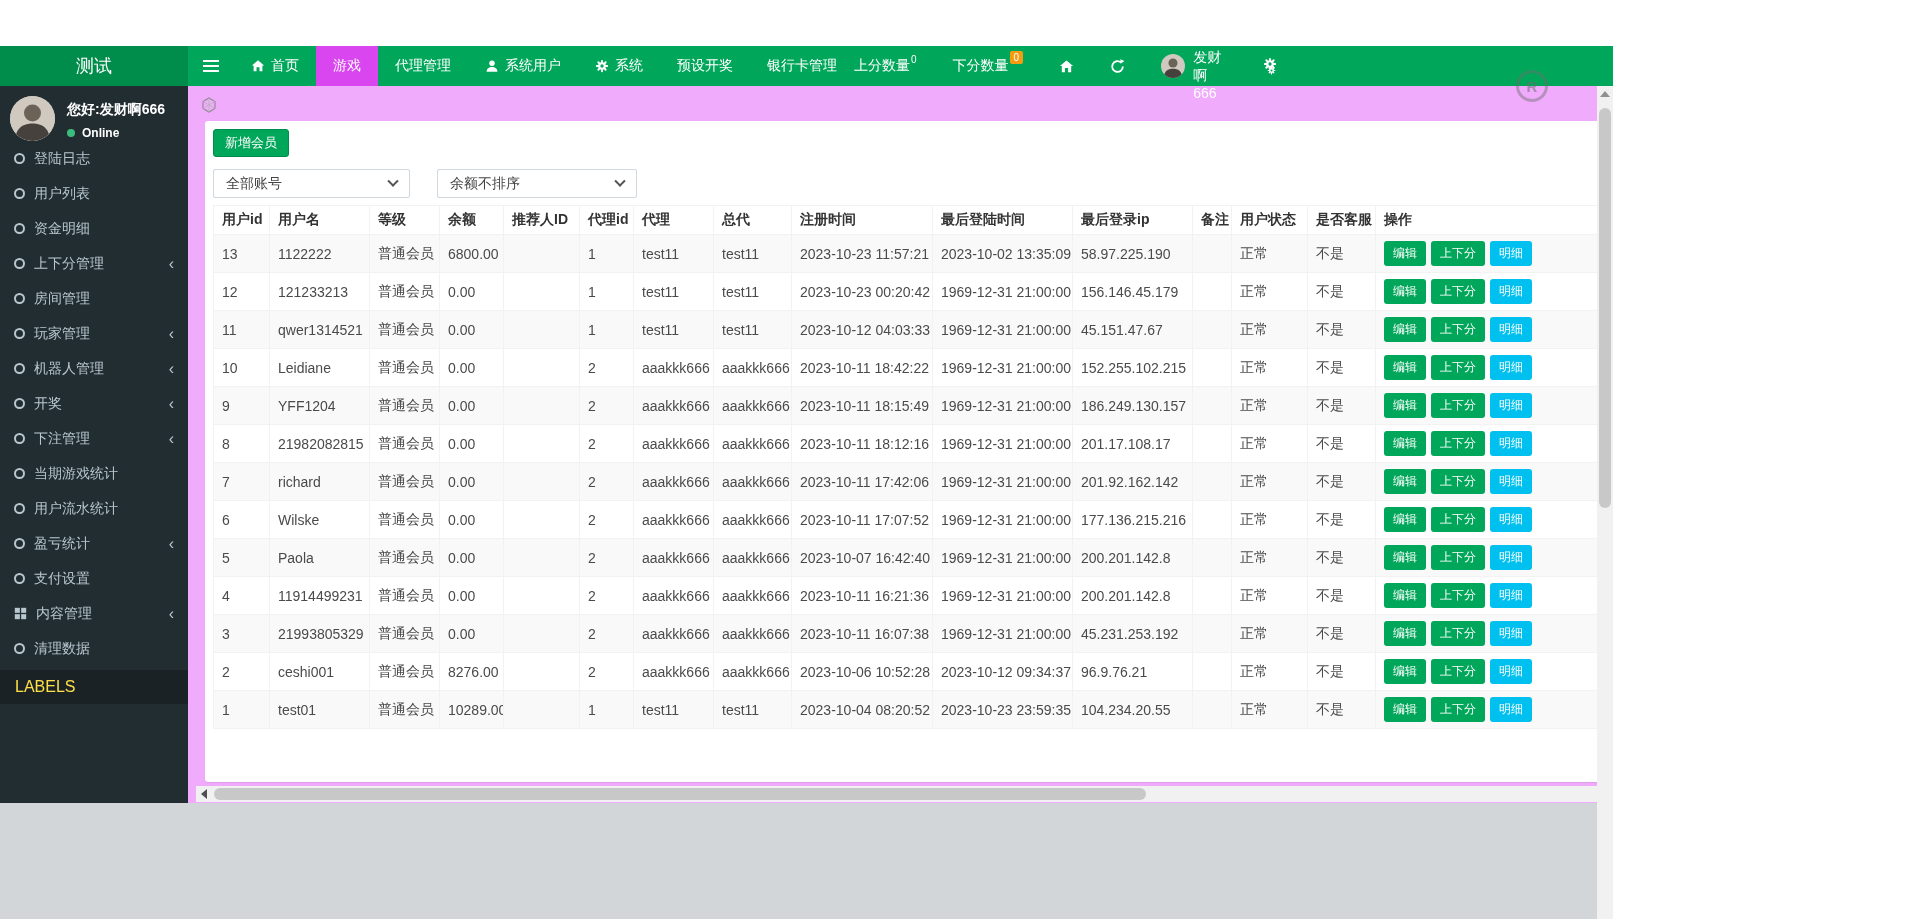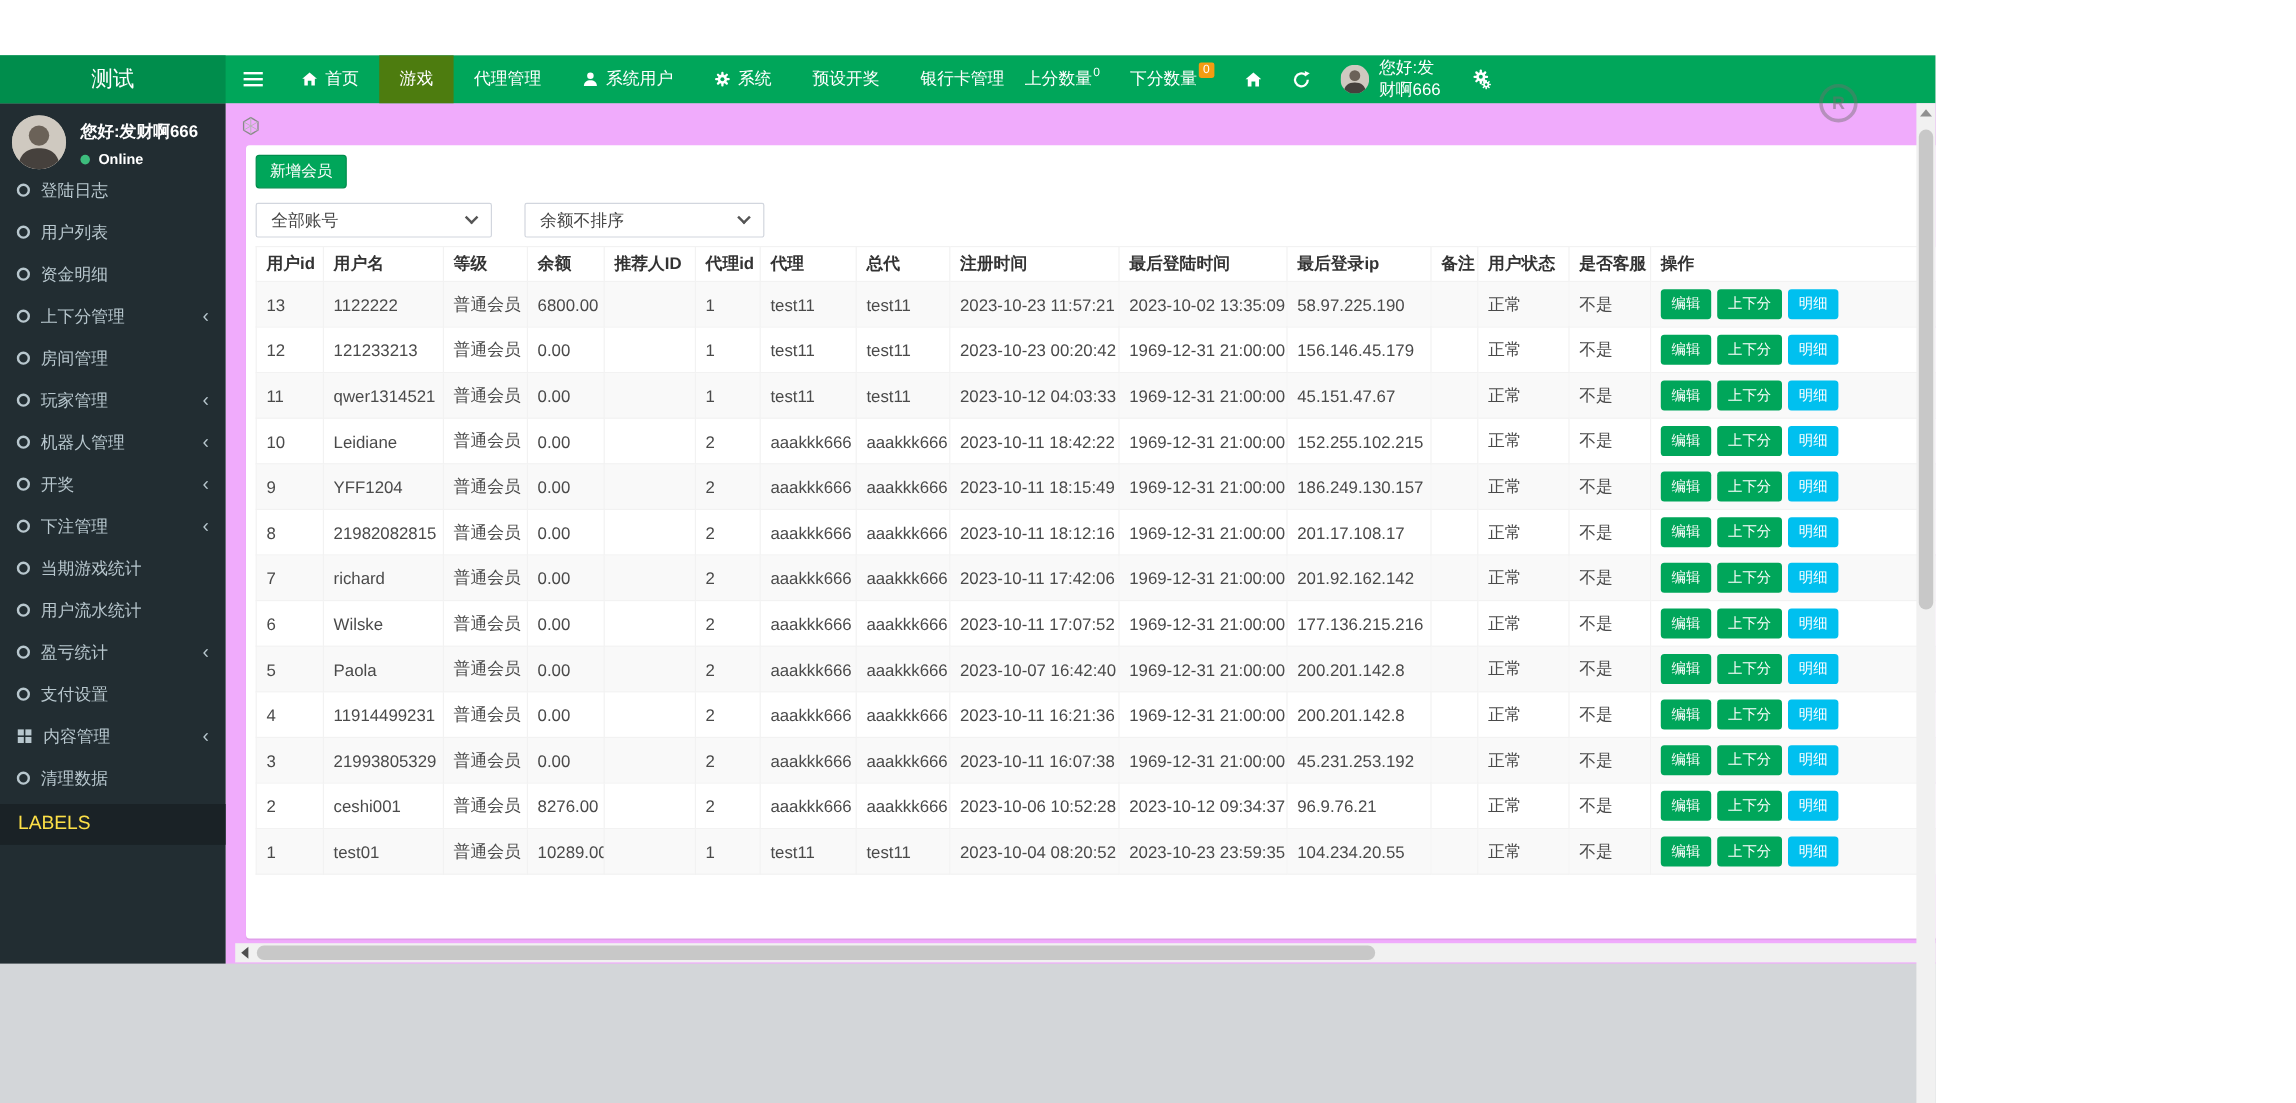--- a/index.html
+++ b/index.html
@@ -7,23 +7,23 @@
   body { font-family: "Liberation Sans", "DejaVu Sans", sans-serif; }
   .app { position:relative; width:1613px; height:919px; background:#d3d6d9; overflow:hidden;margin-top:46px; }
 
   
   .navbar { position:absolute; top:0; left:0; width:100%; height:40px; background:#00a65a; display:flex; align-items:stretch; z-index:6; }
   .brand { width:188px; background:#008d4c; color:#fff; font-size:18px; display:flex; align-items:center; justify-content:center; flex:none; }
   .hamburger { width:46px; display:flex; flex-direction:column; align-items:center; justify-content:center; gap:3px; cursor:pointer; flex:none; }
   .hamburger i { display:block; width:16px; height:2px; background:#fff; }
   .nav-menu { display:flex; align-items:stretch; }
   .nav-item { color:#fff; font-size:14px; padding:0 17px; display:flex; align-items:center; gap:6px; cursor:pointer; white-space:nowrap; }
-  .nav-item.active { background:#4d7c0f; }
+  .nav-item.active { background:#d946ef; }
   .nav-ico { display:flex; align-items:center; }
-  .nav-right { margin-left:auto; margin-right:372px; display:flex; align-items:center; gap:25px; color:#fff; font-size:14px;justify-content:space-between; }
+  .nav-right { margin-left:auto; margin-right:372px; display:flex; align-items:center; gap:36px; color:#fff; font-size:14px;justify-content:space-between; }
   .score { position:relative; cursor:pointer; white-space:nowrap; }
   .score .sup-plain { font-size:10px; position:relative; top:-7px; margin-left:1px; }
   .score .sup-badge { font-size:10px; position:relative; top:-9px; margin-left:1px; background:#f39c12; color:#fff; border-radius:2px; padding:1px 4px; }
   .nav-icon-btn { display:flex; align-items:center; cursor:pointer; }
   .nav-user { display:flex; align-items:center; gap:8px; cursor:pointer; }
   .nav-avatar { width:24px; height:24px; border-radius:50%; overflow:hidden; flex:none; }
   .cogs { position:relative; width:22px; height:18px; cursor:pointer; }
   .cogs .g1 { position:absolute; left:0; top:0; }
   .cogs .g2 { position:absolute; right:-2px; bottom:-3px; }
 

